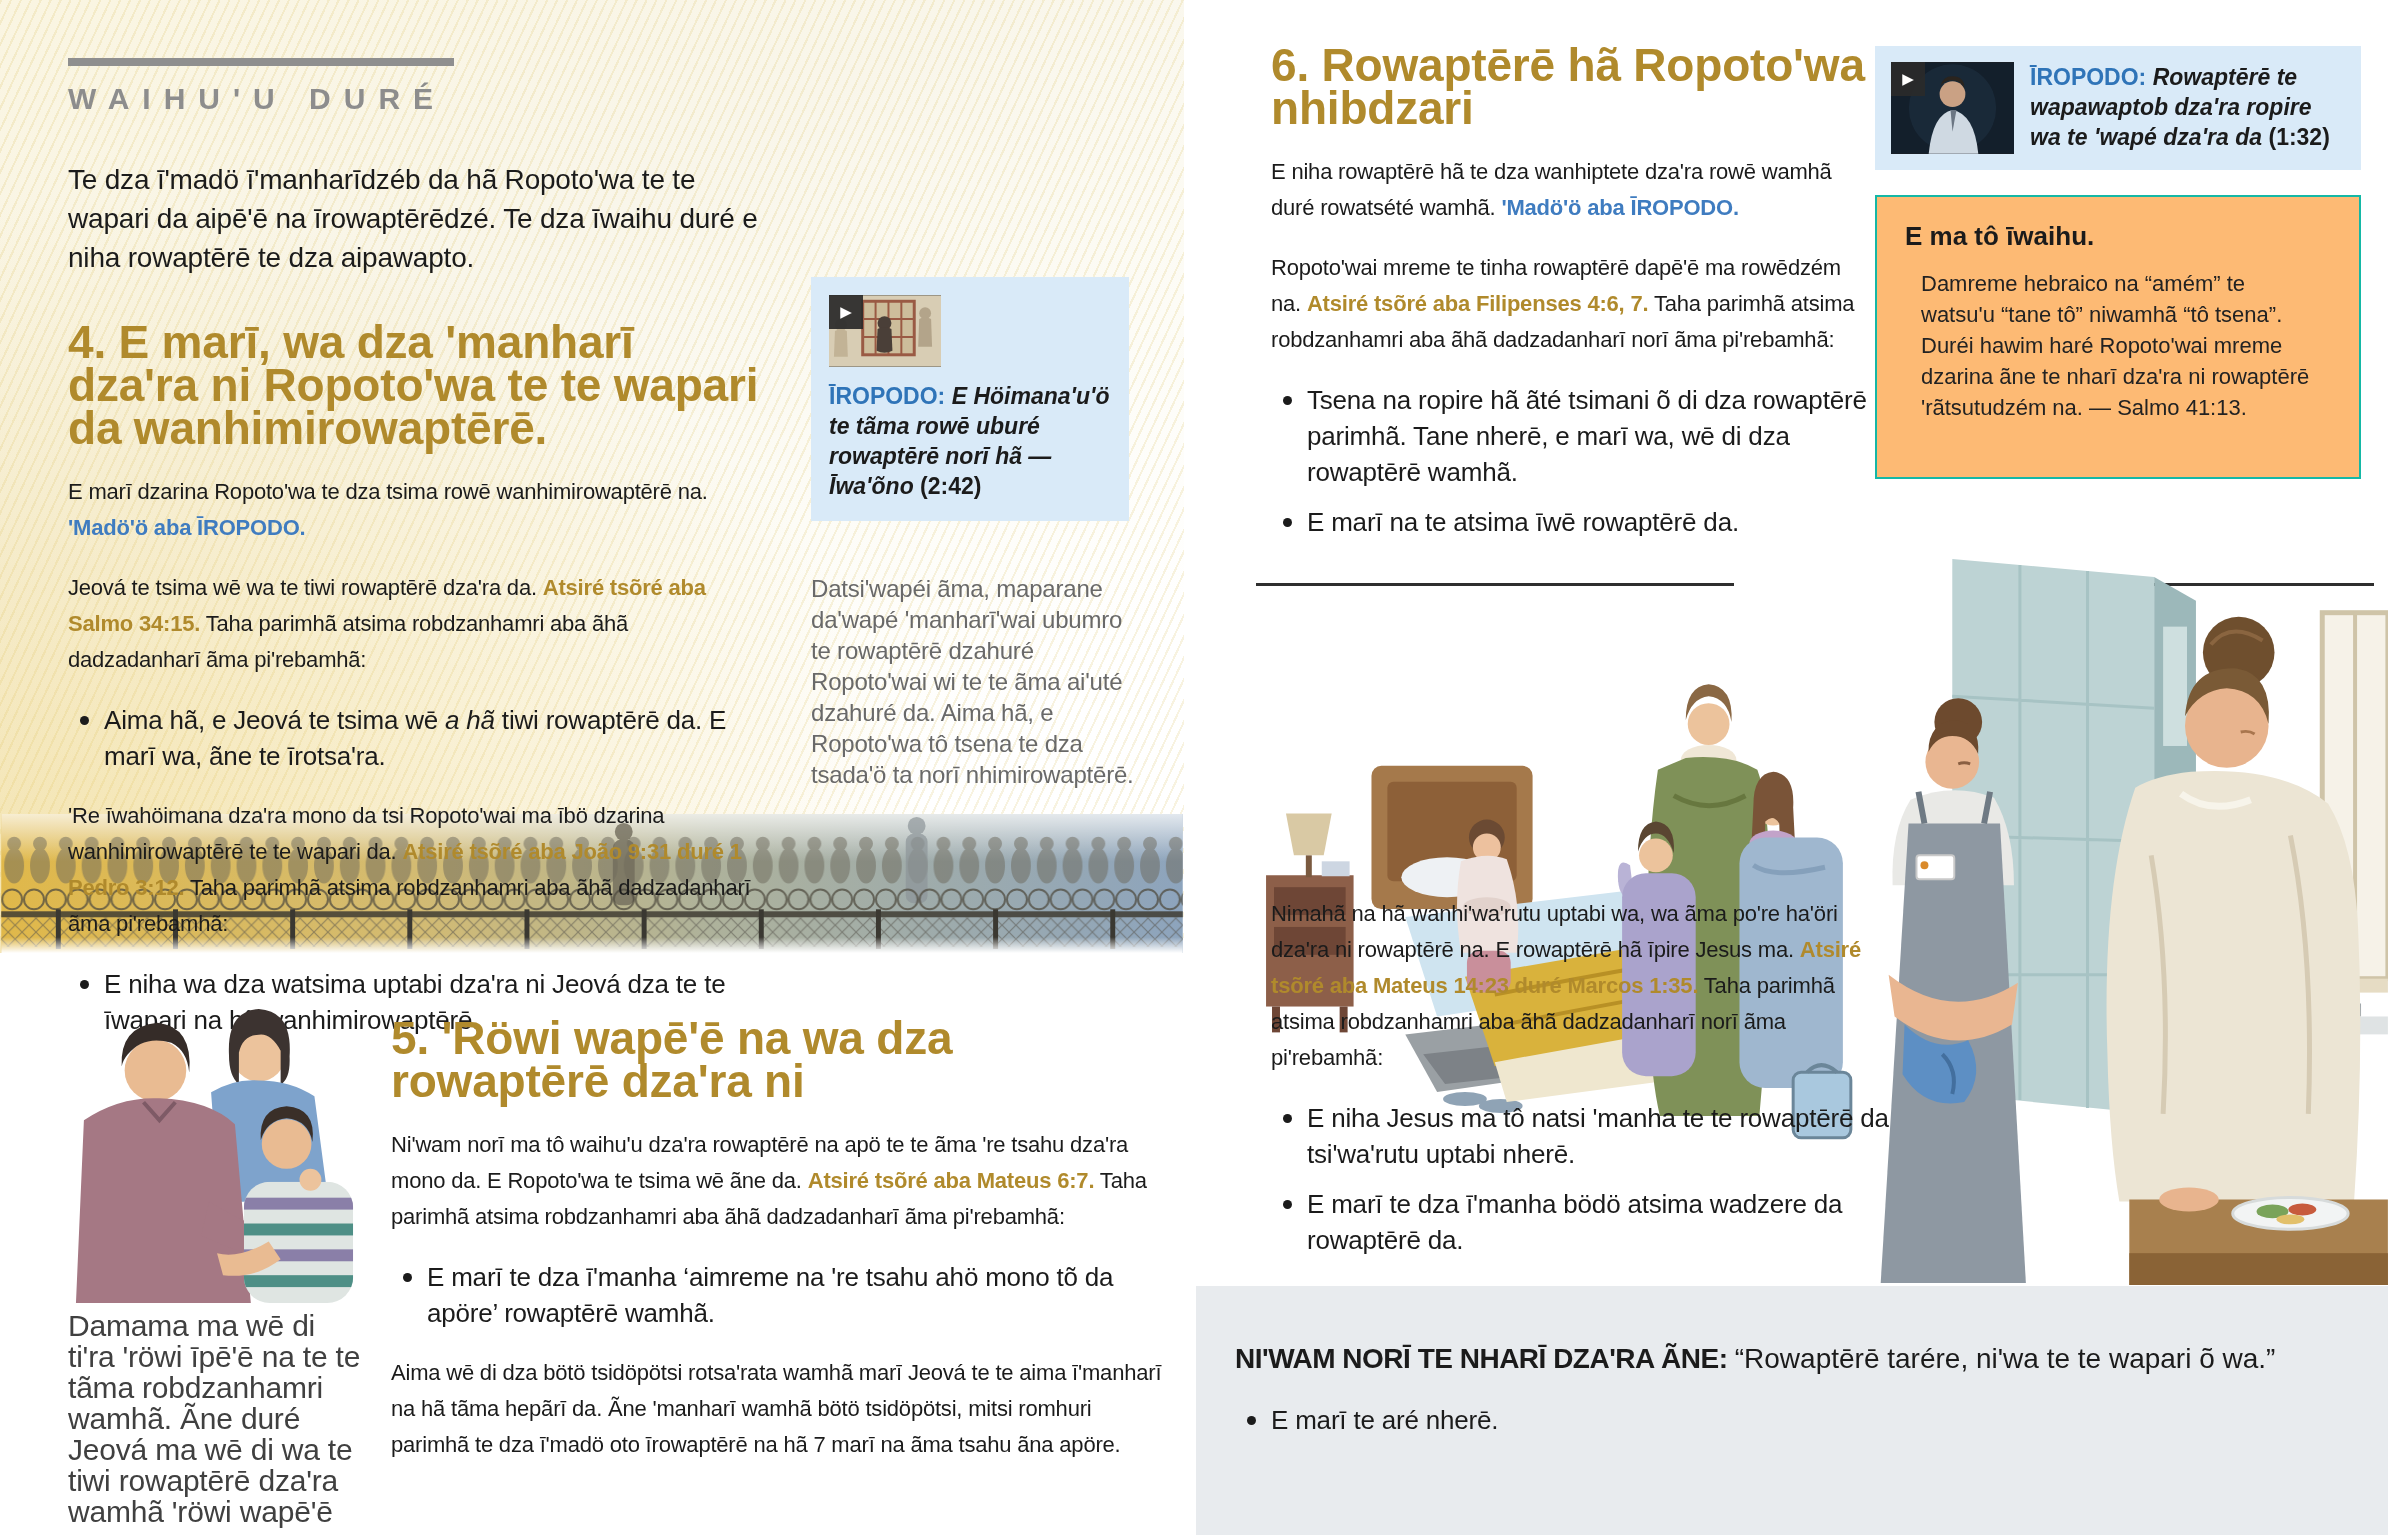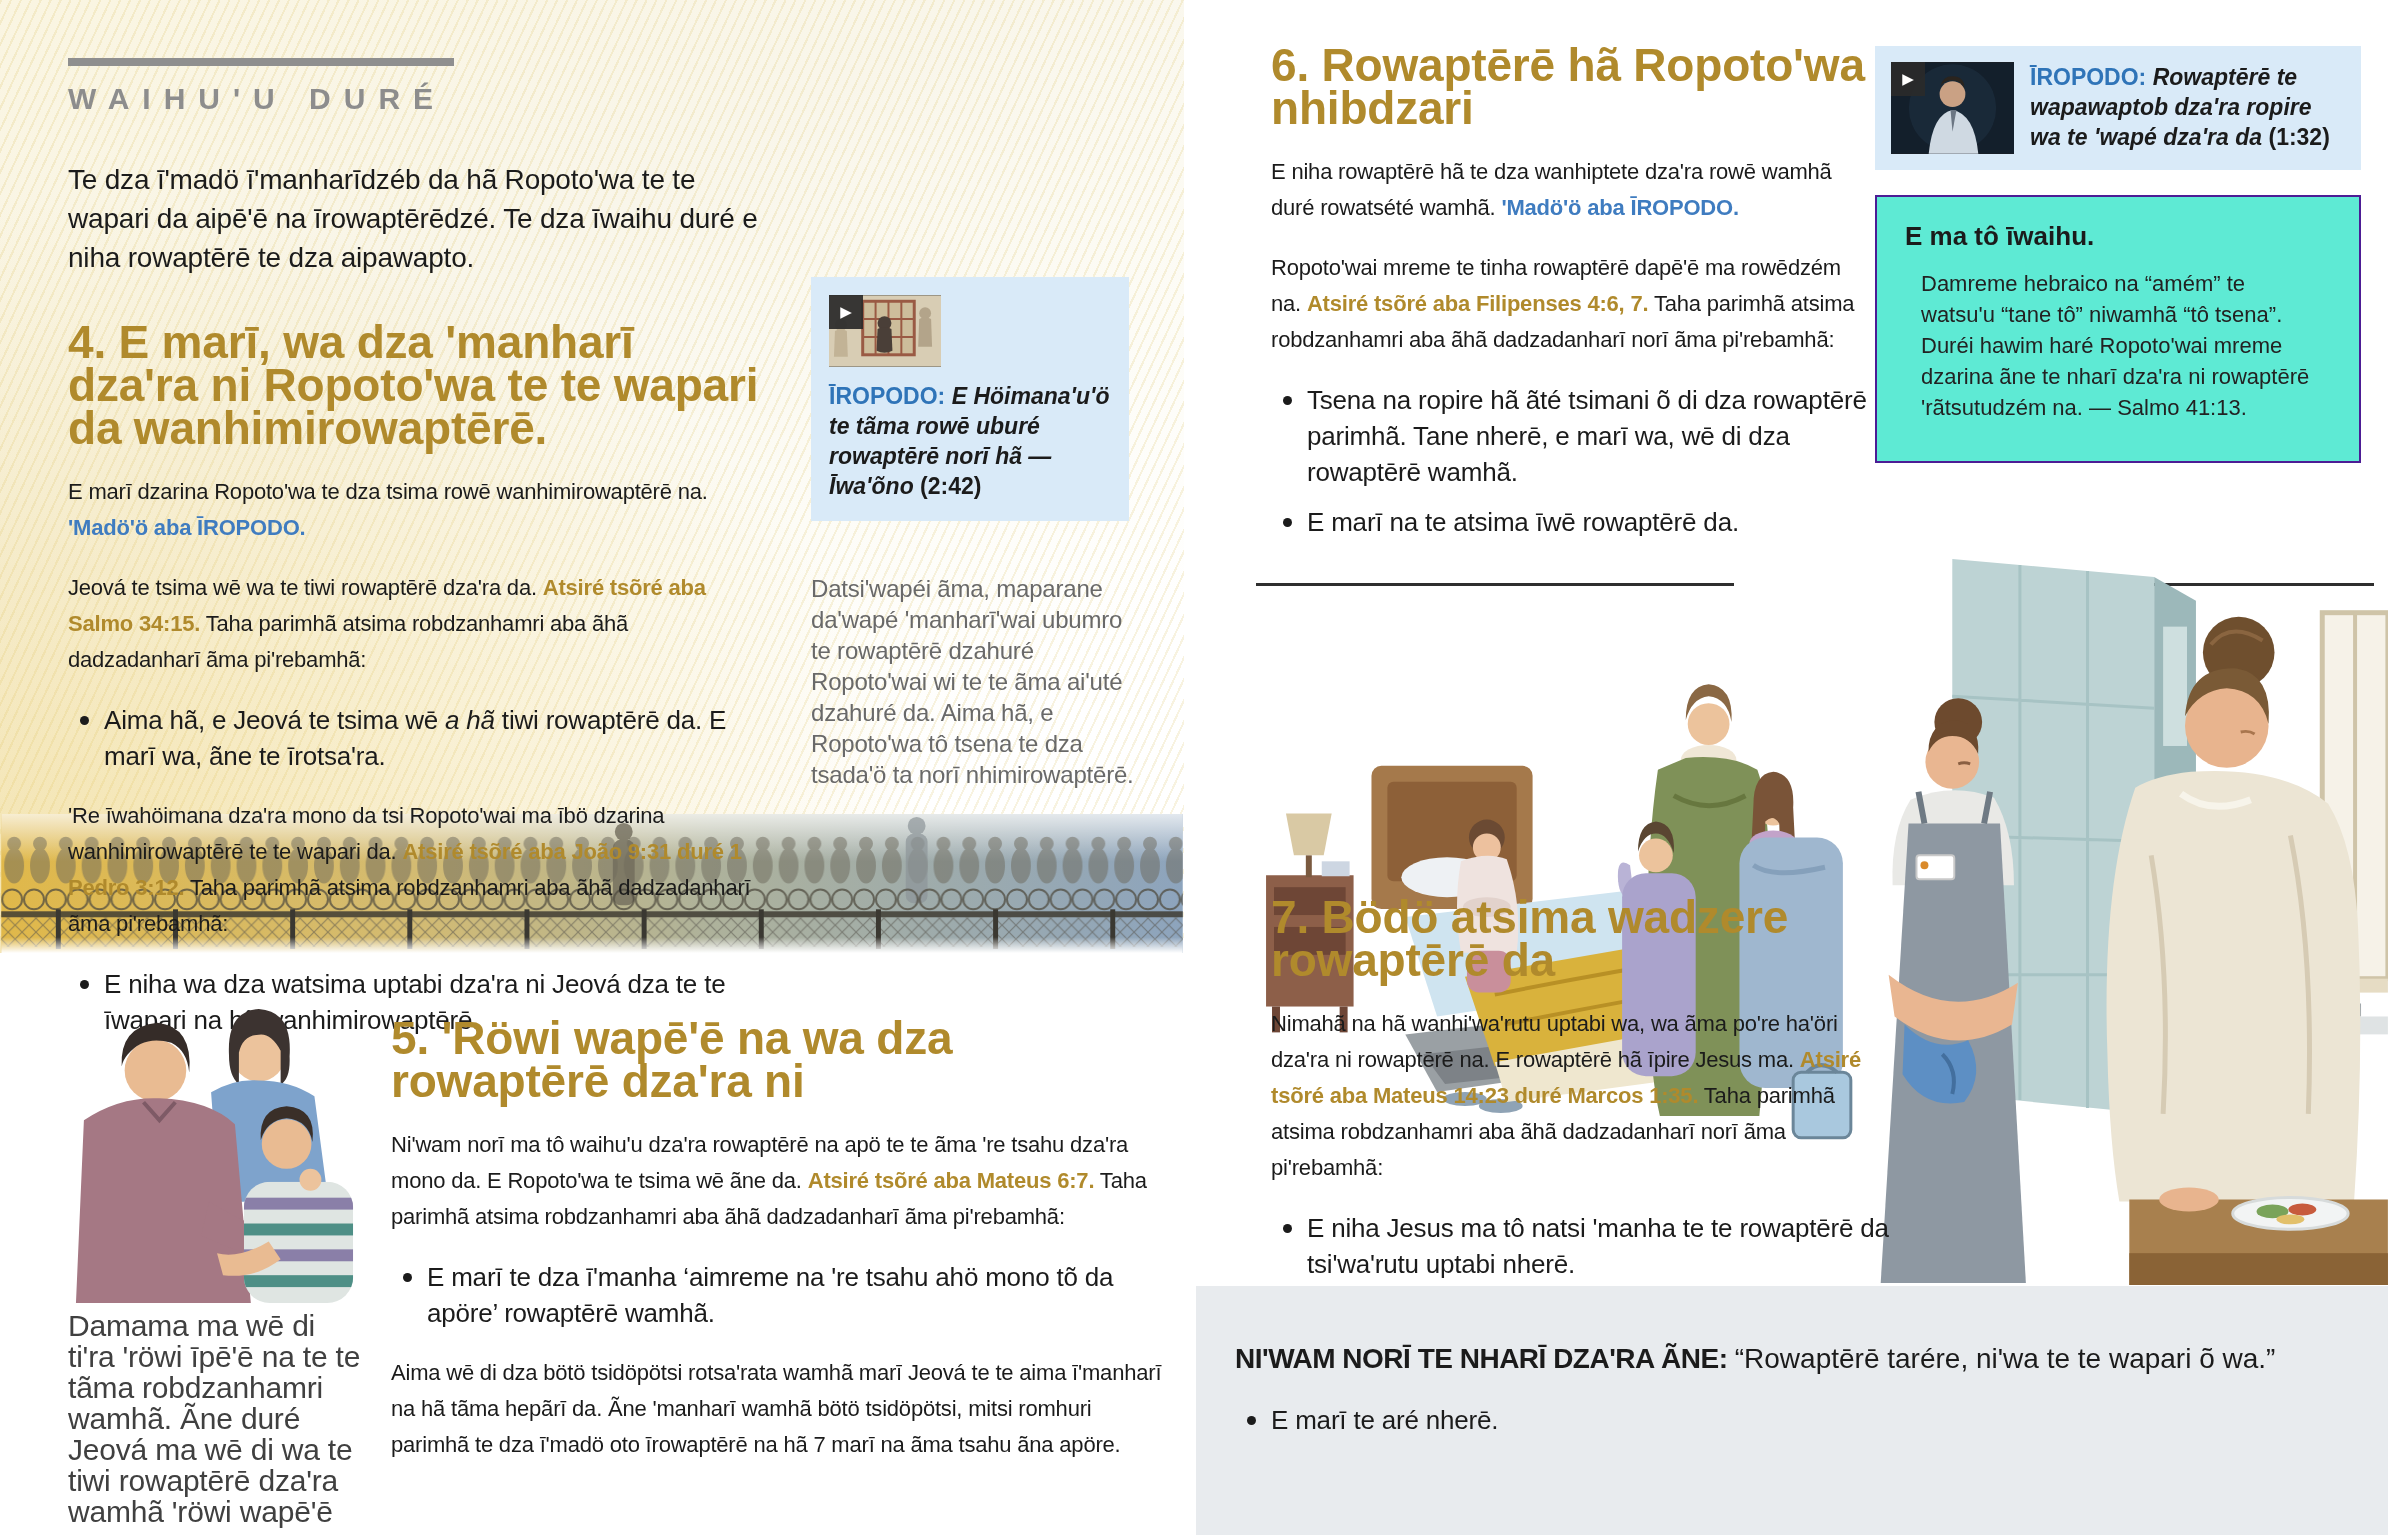--- a/index.html
+++ b/index.html
@@ -42,21 +42,21 @@
     color:#fff;display:flex;align-items:center;justify-content:center;font-size:15px;cursor:pointer;}
   .vid-caption{font-size:23px;line-height:30px;font-weight:bold;font-style:italic;color:#1b1b1b;}
   .vb1 .vid-caption{margin-top:14px;}
   .vid-label{color:#2f74b8;font-style:normal;}
   .vid-dur{font-style:normal;}
 
   .note{position:absolute;left:811px;top:573px;width:330px;color:#696969;font-size:24px;line-height:31px;letter-spacing:-0.2px;}
   .family-caption{position:absolute;left:68px;top:1310px;width:294px;color:#404040;font-size:30px;line-height:31px;letter-spacing:-0.2px;}
 
   .infobox{position:absolute;left:1875px;top:195px;width:486px;box-sizing:border-box;
-    border:2px solid #4c1d95;background:#5eead4;padding:24px 28px 22px;}
+    border:2px solid #14b8a6;background:#fdba74;padding:24px 28px 38px;}
   .infobox h3{margin:0 0 16px;font-size:26px;}
   .infobox p{margin:16px;font-size:22px;line-height:31px;color:#222;}
 
   .rule{position:absolute;top:583px;height:3px;background:#2e2e2e;}
   .rule1{left:1256px;width:478px;}
   .rule2{left:2038px;width:336px;}
 
   .montage{position:absolute;left:1256px;top:557px;width:1132px;height:728px;}
   .family-art{position:absolute;left:60px;top:993px;width:328px;height:310px;}
 
@@ -340,21 +340,20 @@
         <ellipse cx="1040" cy="660" rx="58" ry="16" fill="#f2f4f4" stroke="#d7dbdb" stroke-width="3"></ellipse>
         <ellipse cx="1022" cy="658" rx="16" ry="7" fill="#7aa35a"></ellipse>
         <ellipse cx="1052" cy="656" rx="14" ry="6" fill="#c75b3d"></ellipse>
         <ellipse cx="1040" cy="666" rx="14" ry="5" fill="#e2c06a"></ellipse>
         <ellipse cx="938" cy="646" rx="30" ry="12" fill="#e8b48e"></ellipse>
       </g>
     </svg>
   </div>
 
   <div class="right-bottom">
-    <h2 class="gold">7. Bödö atsima wadzere rowaptērē da</h2>
     <p class="body"><span>Nimahã na hã wanhi'wa'rutu uptabi wa, wa ãma po're ha'öri dza'ra ni rowaptērē na. E rowaptērē hã īpire Jesus ma. </span><span class="ref">Atsiré tsõré aba Mateus 14:23 duré Marcos 1:35.</span><span> Taha parimhã atsima robdzanhamri aba ãhã dadzadanharī norī ãma pi'rebamhã:</span></p>
     <ul class="dots">
       <li>E niha Jesus ma tô natsi 'manha te te rowaptērē da tsi'wa'rutu uptabi nherē.</li>
       <li>E marī te dza ī'manha bödö atsima wadzere da rowaptērē da.</li>
     </ul>
   </div>
 
   <div class="recap">
     <div class="recap-line"><span class="recap-heading">NI'WAM NORĪ TE NHARĪ DZA'RA ÃNE: </span><span>“Rowaptērē tarére, ni'wa te te wapari õ wa.”</span></div>
     <ul class="dots">

